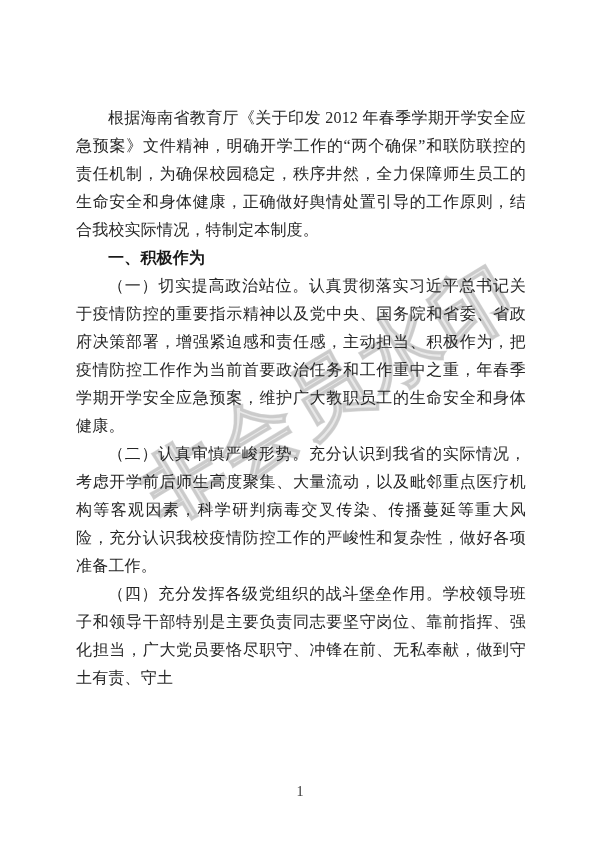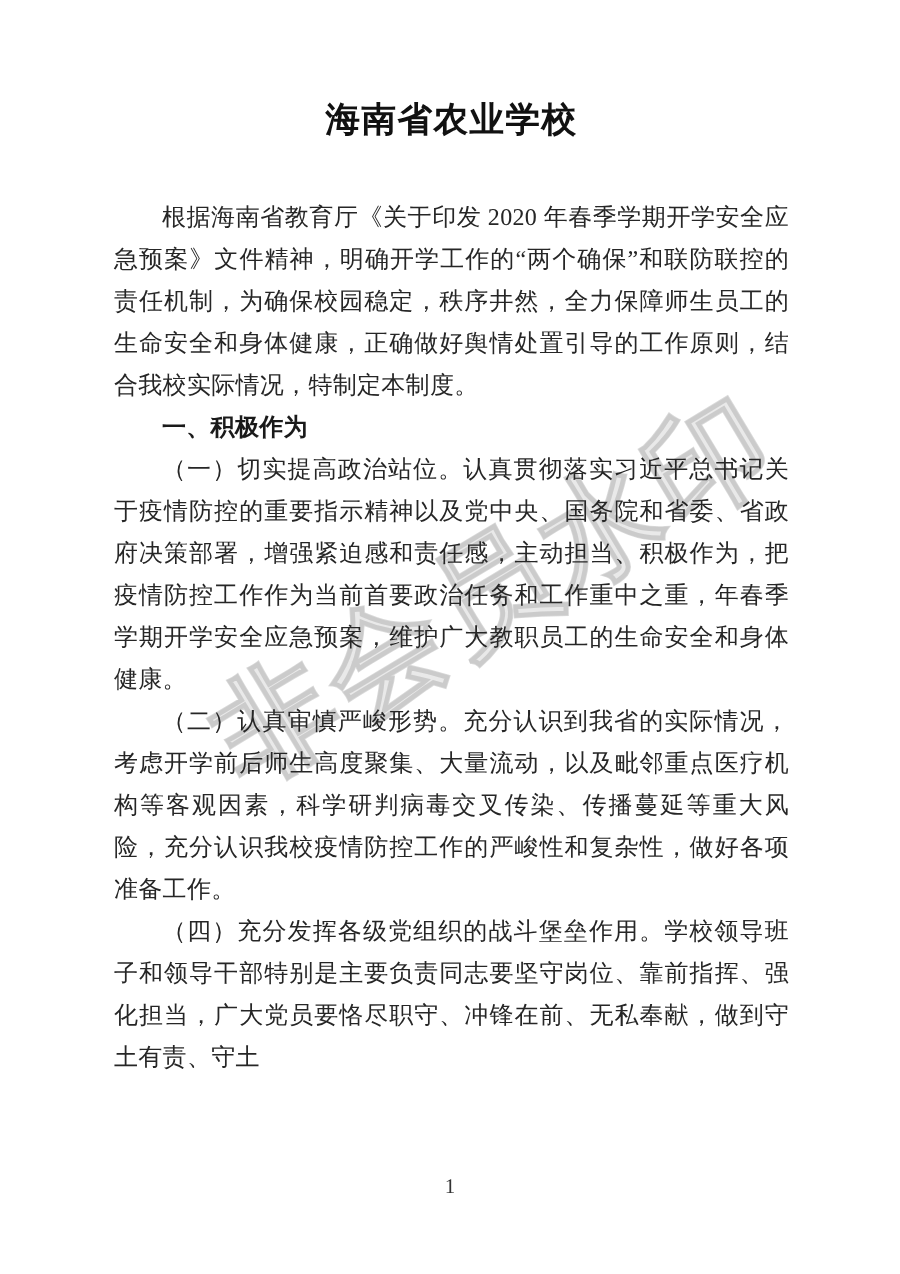--- a/index.html
+++ b/index.html
@@ -79,24 +79,23 @@
 </head>
 <body>
 
 <div class="page">
 
   <div class="watermark">非会员水印</div>
 
   <div class="content">
 
     <div class="doc-title">
-      <div>海南省农业学校</div>
     </div>
 
-    <p class="para">根据海南省教育厅《关于印发 2020 年春季学期开学安全应急预案》文件精神，明确开学工作的“两个确保”和联防联控的责任机制，为确保校园稳定，秩序井然，全力保障师生员工的生命安全和身体健康，正确做好舆情处置引导的工作原则，结合我校实际情况，特制定本制度。</p>
+    <p class="para">根据海南省教育厅《关于印发 2012 年春季学期开学安全应急预案》文件精神，明确开学工作的“两个确保”和联防联控的责任机制，为确保校园稳定，秩序井然，全力保障师生员工的生命安全和身体健康，正确做好舆情处置引导的工作原则，结合我校实际情况，特制定本制度。</p>
 
     <p class="para heading">一、积极作为</p>
 
     <p class="para">（一）切实提高政治站位。认真贯彻落实习近平总书记关于疫情防控的重要指示精神以及党中央、国务院和省委、省政府决策部署，增强紧迫感和责任感，主动担当、积极作为，把疫情防控工作作为当前首要政治任务和工作重中之重，年春季学期开学安全应急预案，维护广大教职员工的生命安全和身体健康。</p>
 
     <p class="para">（二）认真审慎严峻形势。充分认识到我省的实际情况，考虑开学前后师生高度聚集、大量流动，以及毗邻重点医疗机构等客观因素，科学研判病毒交叉传染、传播蔓延等重大风险，充分认识我校疫情防控工作的严峻性和复杂性，做好各项准备工作。</p>
 
 
     <p class="para">（四）充分发挥各级党组织的战斗堡垒作用。学校领导班子和领导干部特别是主要负责同志要坚守岗位、靠前指挥、强化担当，广大党员要恪尽职守、冲锋在前、无私奉献，做到守土有责、守土</p>
 

